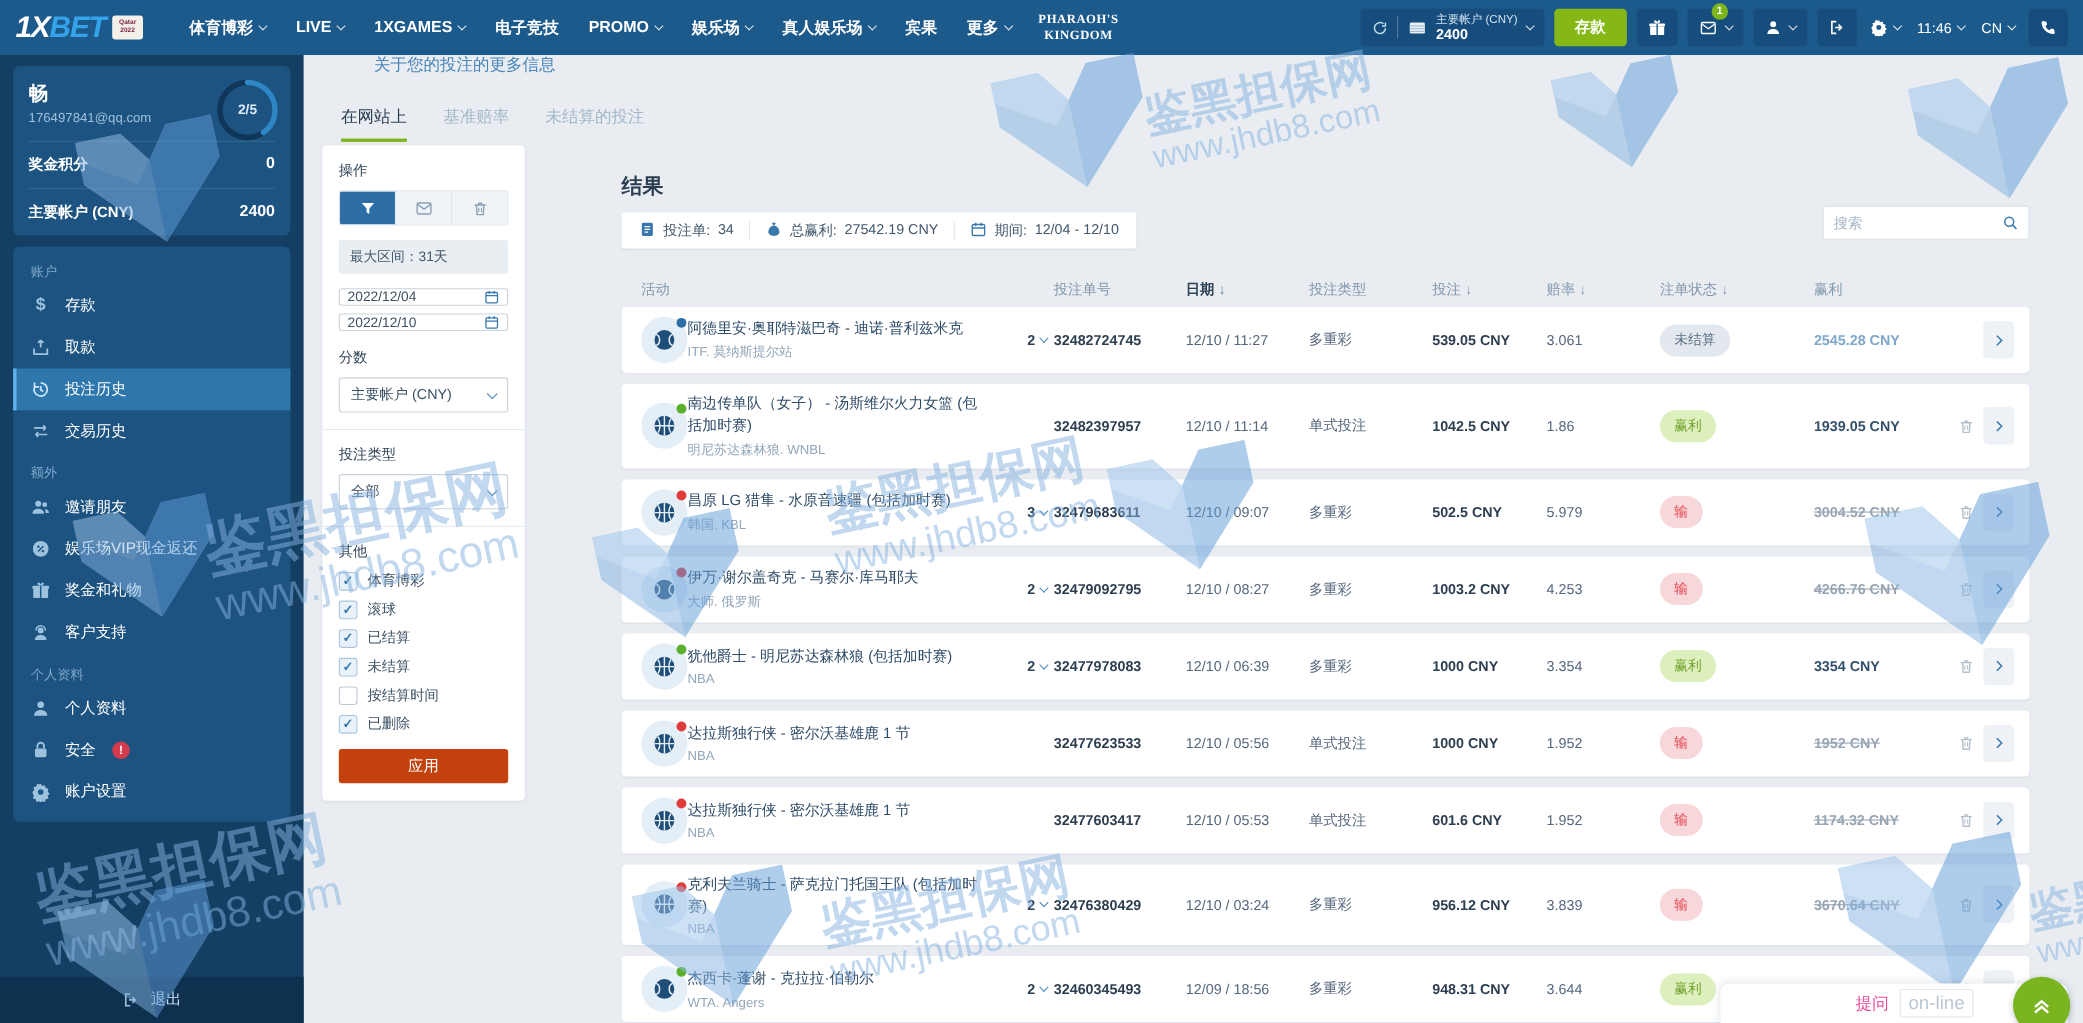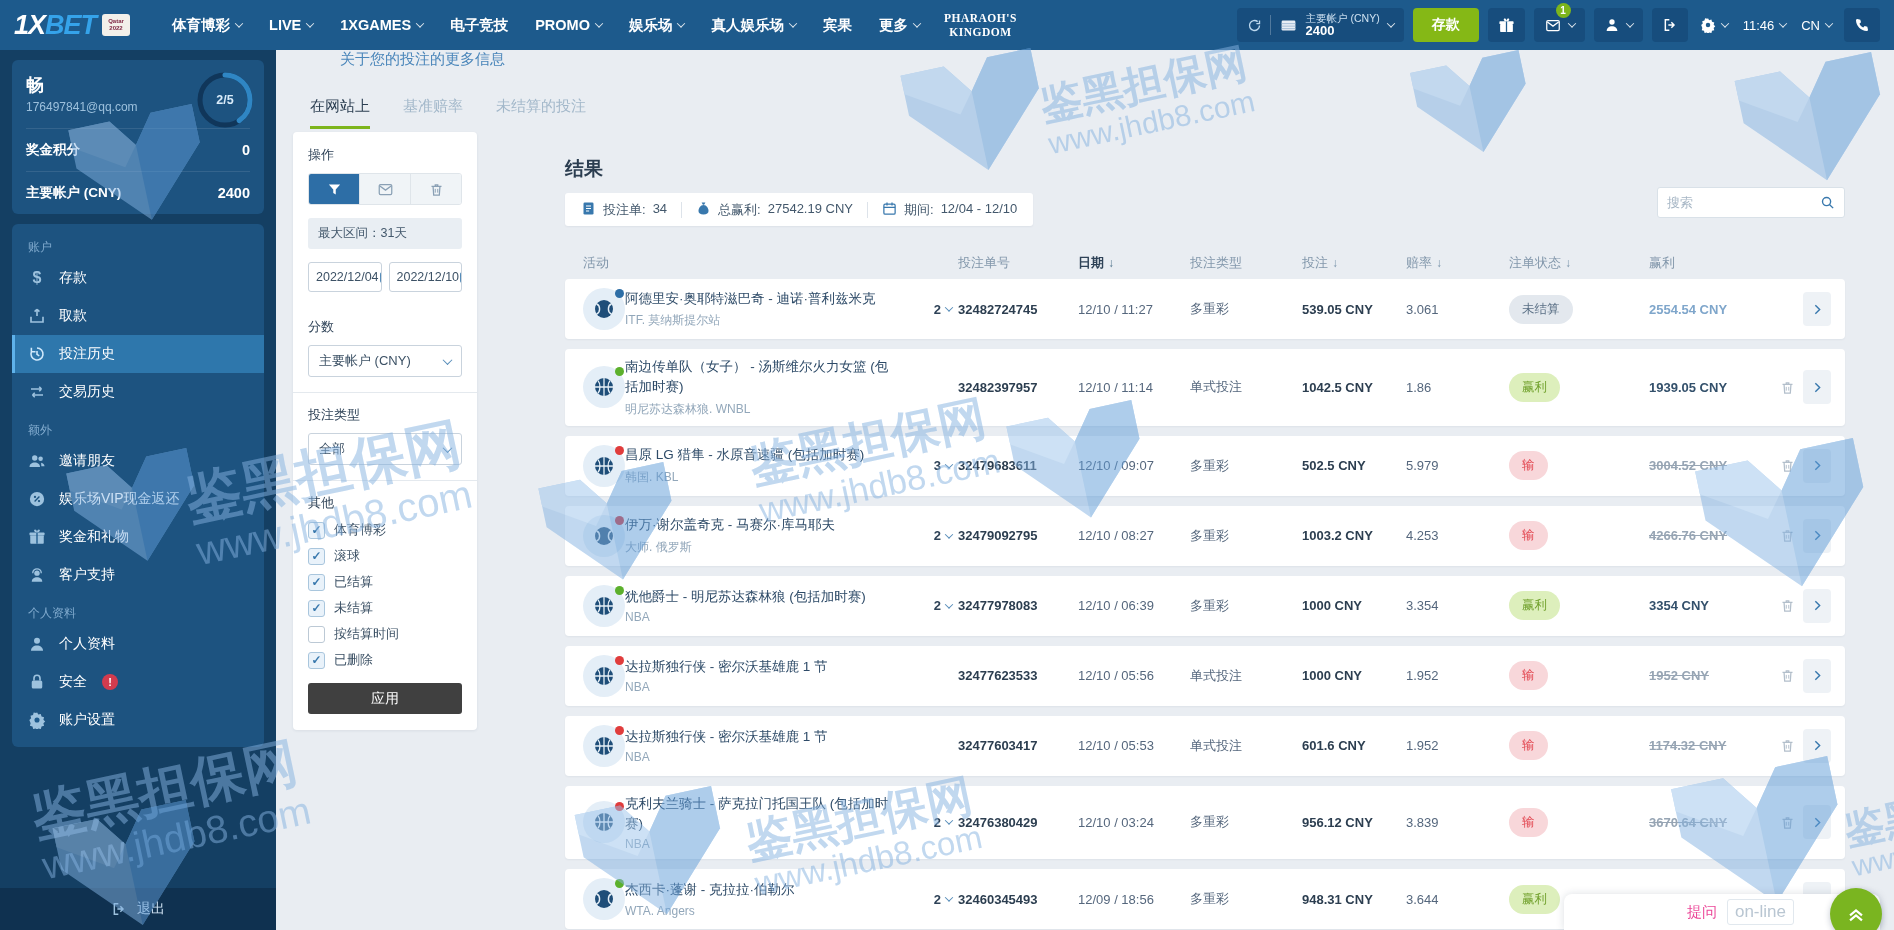--- a/index.html
+++ b/index.html
@@ -45,21 +45,21 @@
 
   
   .sidebar { position:absolute; left:0; top:50px; width:276px; bottom:0; background:#143f63; z-index:10; }
   .user-card { margin:10px 12px 10px; background:#1d5380; border-radius:6px; padding:13px 14px 0; position:relative; }
   .u-name { font-size:18px; font-weight:bold; color:#fff; }
   .u-email { font-size:12px; color:#9cc0dc; margin-top:3px; }
   .ring { position:absolute; top:11px; right:10px; width:58px; height:58px; }
   .ring-txt { position:absolute; inset:0; display:flex; align-items:center; justify-content:center;
     font-size:12.5px; font-weight:bold; color:#d9ebf9; }
   .u-stats { margin-top:14px; }
-  .u-stat { display:flex; justify-content:space-between; align-items:center; padding:12px 0;
+  .u-stat { display:flex; justify-content:space-between; align-items:flex-start; padding:12px 0;
     border-top:1px solid rgba(255,255,255,.10); font-size:13.5px; font-weight:bold; color:#fff; }
   .u-stat .sv { font-size:14.5px; }
   .menu-card { margin:0 12px; background:#1d5380; border-radius:6px; padding:4px 0 8px; }
   .sec-title { padding:11px 16px 3px; font-size:12px; color:#7fa9cc; }
   .s-item { display:flex; align-items:center; gap:13px; padding:10px 16px; font-size:14px;
     color:#fff; position:relative; cursor:pointer; }
   .s-item .icon { color:#9dc2de; width:18px; height:18px; }
   .s-item.active { background:#2e77ac; }
   .s-item.active::before { content:''; position:absolute; left:0; top:0; bottom:0; width:3px; background:#5fb2ea; }
   .s-item.active .icon { color:#cfe8fb; }
@@ -81,33 +81,33 @@
   .filter-card { position:absolute; left:17px; top:82px; width:184px; background:#fff; border-radius:4px;
     padding:14px 15px 16px; box-shadow:0 1px 3px rgba(30,50,80,.08); }
   .f-label { font-size:13px; color:#2e4257; margin-bottom:9px; }
   .f-actions { display:flex; margin-bottom:13px; border:1px solid #dfe5ea; border-radius:3px; overflow:hidden; }
   .f-abtn { flex:1; height:30px; background:#f0f4f7; display:flex; align-items:center; justify-content:center;
     color:#8aa0b5; cursor:pointer; border-right:1px solid #dfe5ea; }
   .f-abtn:last-child { border-right:none; }
   .f-abtn.active { background:#2d6ea6; color:#fff; }
   .f-abtn .icon { width:15px; height:15px; }
   .f-range { background:#e9eef3; border-radius:3px; padding:7px 10px; font-size:12.5px; color:#43586c; margin-bottom:13px; }
-  .f-dates { display:flex; gap:7px; margin-bottom:26px; }
+  .f-dates { display:flex; gap:7px; margin-bottom:15px;flex-direction:column; }
   .f-date { flex:1; border:1px solid #c9d3dd; border-radius:3px; height:30px; display:flex; align-items:center;
     padding:0 7px; font-size:12.5px; color:#3c5165; white-space:nowrap; overflow:hidden; cursor:pointer; }
   .f-date .icon { margin-left:auto; width:14px; height:14px; color:#3878ad; flex:none; }
   .f-select { border:1px solid #c9d3dd; border-radius:3px; height:32px; display:flex; align-items:center;
     padding:0 10px; font-size:13px; color:#3c5165; margin-bottom:15px; cursor:pointer; }
   .f-select .chev { margin-left:auto; color:#3878ad; width:7px; height:7px; }
   .f-div { height:1px; background:#e4e9ee; margin:0 -15px 13px; }
   .f-check { display:flex; align-items:center; gap:9px; margin-bottom:8px; font-size:13px; color:#3c5165; cursor:pointer; }
   .cbox { width:17px; height:17px; border-radius:3px; border:1px solid #bcc9d5; background:#fff;
     display:flex; align-items:center; justify-content:center; font-size:12px; color:#3878ad; font-weight:bold; }
   .cbox.on { background:#e9f2fa; border-color:#a9c6dd; }
-  .f-apply { height:31px; background:#404040; border:none; border-radius:3px; color:#fff; font-size:14px;
+  .f-apply { height:31px; background:#c2410c; border:none; border-radius:3px; color:#fff; font-size:14px;
     width:100%; margin-top:6px; cursor:pointer; font-family:inherit; }
 
   
   .results { position:absolute; left:289px; top:100px; width:1280px; }
   .r-title { font-size:19px; font-weight:bold; color:#2b3d50; margin:6px 0 11px; }
   .stats-bar { display:inline-flex; align-items:center; background:#fff; border-radius:3px; height:33px;
     padding:0 16px; font-size:13px; color:#43586c; box-shadow:0 1px 2px rgba(30,50,80,.06); }
   .stat-it { display:flex; align-items:flex-start; gap:7px; }
   .stat-it .icon { width:15px; height:15px; color:#3878ad; }
   .stat-sep { width:1px; height:16px; background:#dde3ea; margin:0 14px; }
@@ -637,21 +637,21 @@
               <span>2</span>
               <span class="chev"></span>
             </div>
           </div>
           <div class="c-id">32482724745</div>
           <div class="c-date">12/10 / 11:27</div>
           <div class="c-type">多重彩</div>
           <div class="c-stake">539.05 CNY</div>
           <div class="c-odds">3.061</div>
           <div class="c-status"><span class="badge b-pending">未结算</span></div>
-          <div class="c-win w-possible">2554.54 CNY</div>
+          <div class="c-win w-possible">2545.28 CNY</div>
           <div class="c-act">
             <div class="go-btn">
               <span class="icon" style="width: 13px; height: 13px;">
                 <svg viewBox="0 0 24 24" fill="none">
                   <path d="M8 4l8 8-8 8" stroke="currentColor" stroke-width="2.6"></path>
                 </svg>
               </span>
             </div>
           </div>
         </div>

